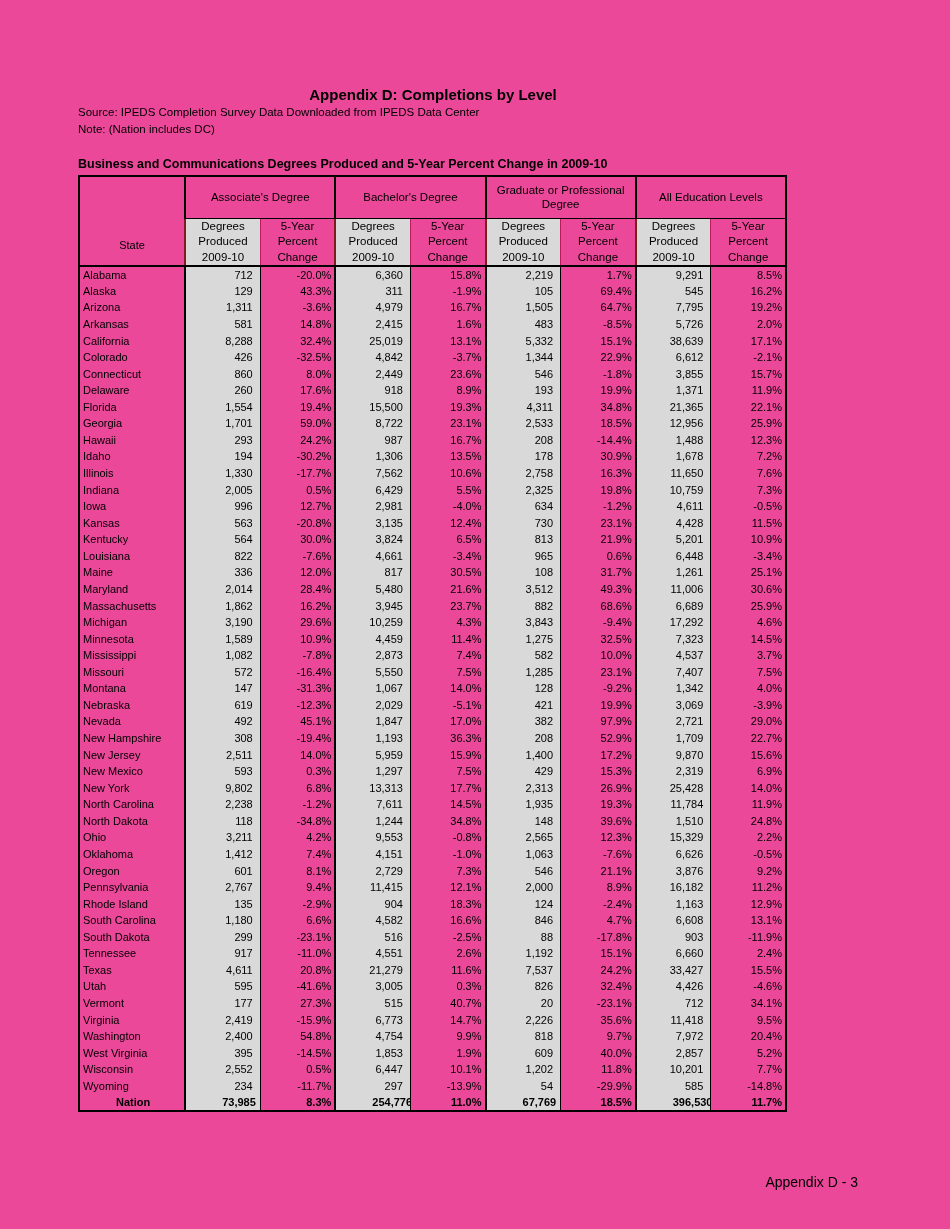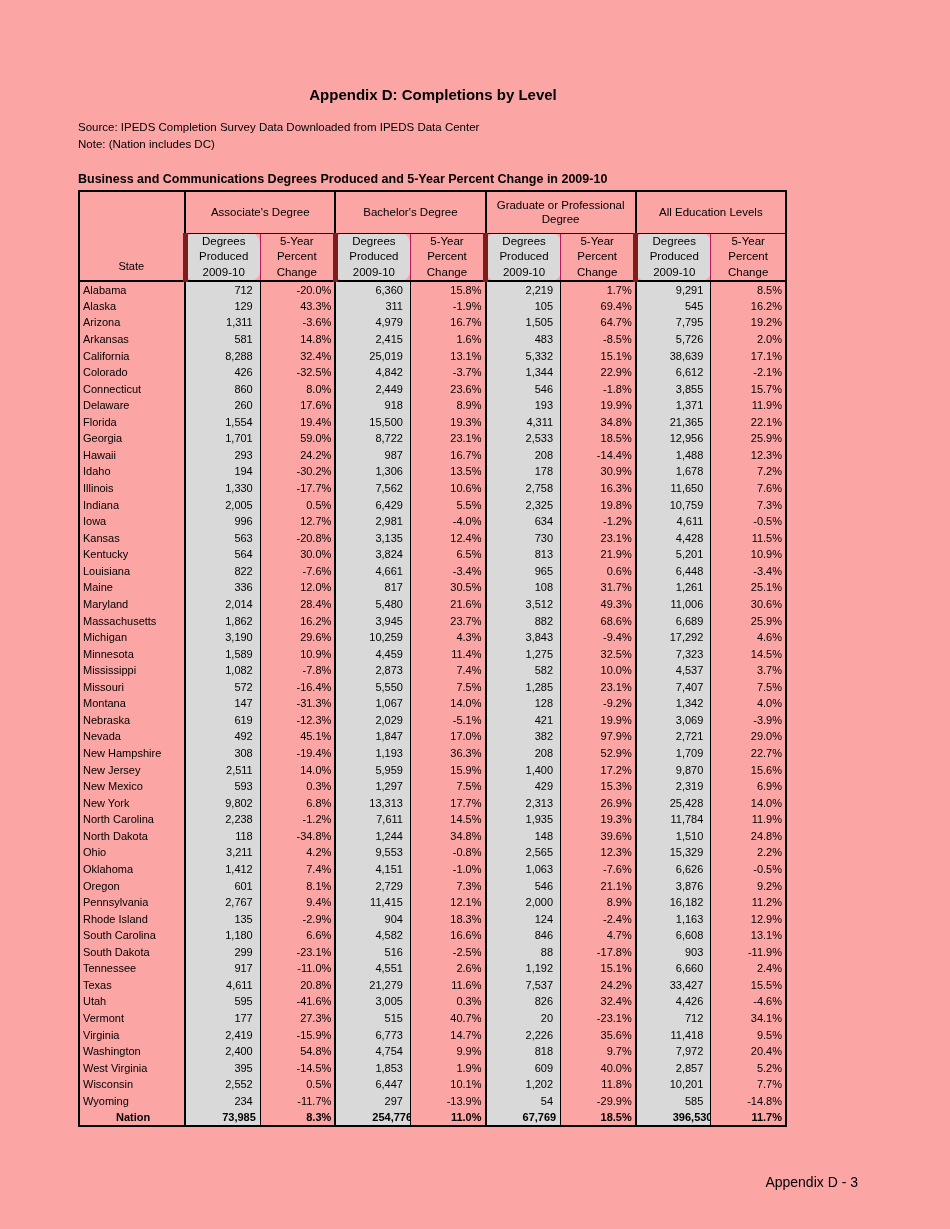--- a/index.html
+++ b/index.html
@@ -1,26 +1,26 @@
 <!DOCTYPE html>
 <html><head>
 <meta charset="utf-8">
 <style>
   html,body { margin:0; padding:0; background:#ffffff; }
   .page {
-    position:relative; width:950px; height:1229px; background:#fca5a5;
+    position:relative; width:950px; height:1229px; background:#ec4899;
     font-family:"Liberation Sans", sans-serif; color:#000;
     overflow:hidden;
   }
   .content { position:absolute; left:78px; top:0; width:710px; }
   .doc-title {
     margin:0; padding-top:86px; font-size:15px; line-height:18px;
     font-weight:bold; text-align:center;
   }
-  .meta { margin-top:15px; font-size:11.5px; line-height:17px; }
+  .meta { font-size:11.5px; line-height:17px; }
   .meta div { white-space:nowrap; }
   .table-title {
     margin-top:19px; margin-bottom:4px;
     font-size:12.5px; font-weight:bold; white-space:nowrap;
   }
   table.completions {
     border-collapse:collapse; table-layout:fixed; width:709px;
     border:2px solid #000;
   }
   table.completions th, table.completions td {
@@ -30,29 +30,29 @@
   col.c-val { width:75px; }
   
   tr.groups { height:42px; }
   tr.groups th.group {
     border-left:2px solid #000; border-bottom:1px solid #000;
     font-weight:normal; font-size:11.5px; text-align:center;
     vertical-align:middle; line-height:14px; padding:0 4px;
   }
   th.state-head {
     border-bottom:2px solid #000; font-weight:normal; font-size:11.5px;
-    vertical-align:bottom; text-align:center; padding-bottom:8px;
+    vertical-align:bottom; text-align:center; padding-bottom:14px;
   }
   tr.subs { height:48px; }
   tr.subs th {
     border-bottom:2px solid #000; font-weight:normal; font-size:11.5px;
     text-align:center; vertical-align:middle; line-height:15.5px;
     white-space:pre-line; padding:0;
   }
-  tr.subs th.deg { border-left:5px solid #7f1d1d;border-radius:10px; }
+  tr.subs th.deg { border-left:2px solid #7f1d1d; }
   tr.subs th.pct { border-left:1px solid #be185d; }
   
   tbody tr { height:16.57px;margin-top:29px; }
   tbody th.state {
     font-weight:normal; text-align:left; padding:0 0 0 3px;
     white-space:nowrap;
   }
   tbody td.num { text-align:right; padding:0 3px 0 0; white-space:nowrap; }
   tbody td.grp { border-left:2px solid #000; padding-right:7px; }
   tbody td.thin { border-left:1px solid #000; }

